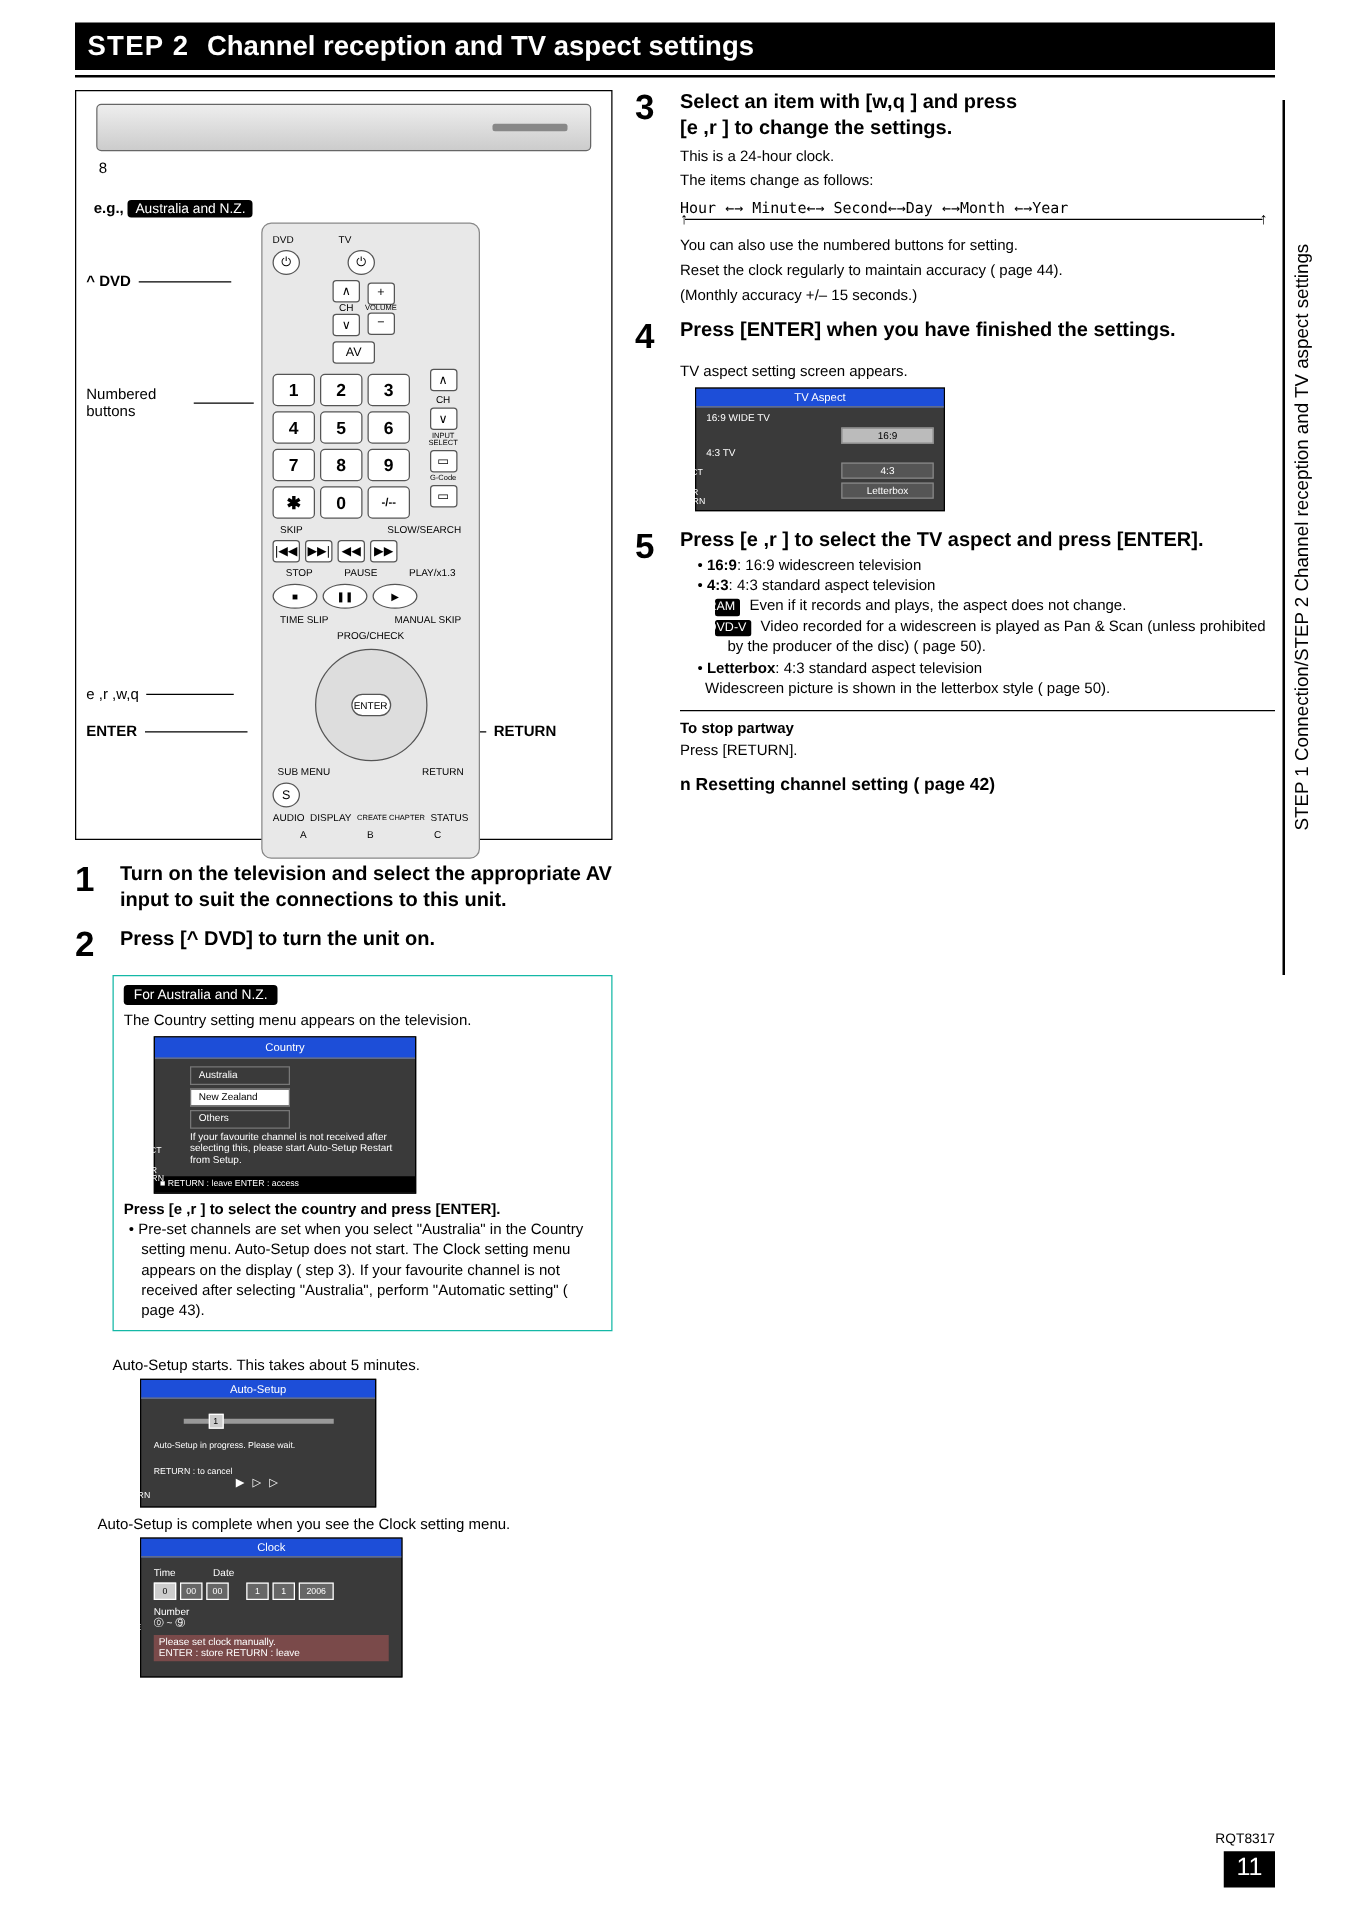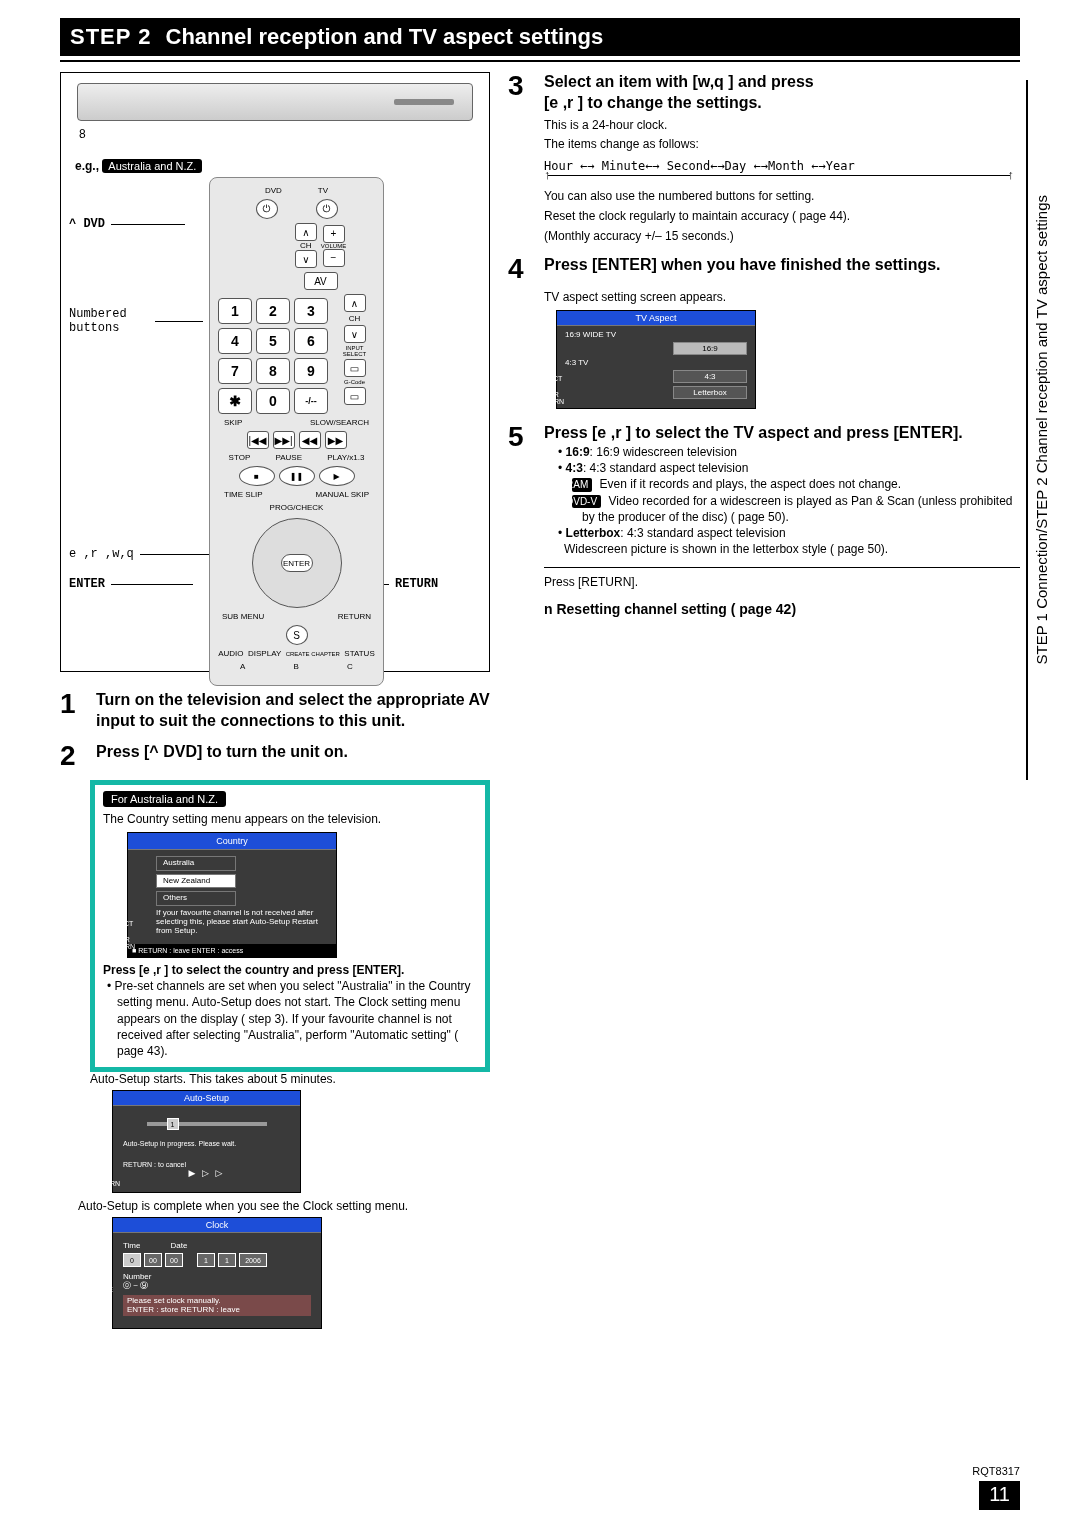--- a/index.html
+++ b/index.html
@@ -74,21 +74,21 @@
   .remote {
     position: absolute;
     left: 140px; top: 0;
     width: 175px;
     background: #e8e8e8;
     border: 1px solid #888;
     border-radius: 8px;
     padding: 8px 8px 10px 8px;
     font-size: 9px;
   }
-  .rrow { display: flex; align-items: center; justify-content: center; gap: 4px; margin-bottom: 4px; }
+  .rrow { display: flex; align-items: center; justify-content: flex-start; gap: 4px; margin-bottom: 4px; }
   .rtxt { font-size: 8px; text-align: center; }
   .rbtn {
     border: 1px solid #555;
     border-radius: 3px;
     background: #fff;
     min-width: 22px; height: 18px;
     display: inline-flex; align-items: center; justify-content: center;
     font-size: 10px;
   }
   .rbtn.round { border-radius: 50%; width: 20px; height: 20px; }
@@ -112,35 +112,35 @@
     display: flex; align-items: center; justify-content: center;
     position: relative;
   }
   .dpad .center { width: 32px; height: 18px; border: 1px solid #555; border-radius: 10px; background: #fff; font-size: 8px; display: flex; align-items: center; justify-content: center; }
   .dpad::before, .dpad::after {
     content: ""; position: absolute; border: 5px solid transparent;
   }
   .label-callout {
     position: absolute;
     font-size: 12px;
-    display: flex; align-items: center; gap: 6px; font-family: Liberation Mono, monospace;
+    display: flex; align-items: center; gap: 6px;
   }
   .label-callout .line { border-top: 1px solid #000; flex: 0 0 auto; }
   .stepnum {
     font-size: 28px; font-weight: bold;
     width: 30px; flex-shrink: 0;
     line-height: 1;
   }
   .step-row { display: flex; align-items: flex-start; gap: 6px; margin-bottom: 10px; }
   .step-body { flex: 1; }
   .step-head { font-size: 16px; font-weight: bold; line-height: 1.3; }
   .step-sub { font-size: 12px; margin-top: 3px; line-height: 1.4; }
   .subbox {
-    border: 5px solid #14b8a6;
-    margin: 8px 0 0 30px;
+    border: 1px solid #14b8a6;
+    margin: 8px 0 20px 30px;
     padding: 6px 8px 8px 8px;
     font-size: 12px;
     line-height: 1.35;
   }
   .subpill {
     display: inline-block;
     background: #000; color: #fff;
     border-radius: 3px; padding: 1px 8px;
     font-size: 11px; margin-bottom: 4px;
   }
@@ -522,20 +522,21 @@
           <span>Even if it records and plays, the aspect does not change.</span>
         </div>
         <div class="bul" style="margin-left:28px;">
           <span class="tag">DVD-V</span>
           <span>Video recorded for a widescreen is played as Pan &amp; Scan (unless prohibited by the producer of the disc) (  page 50).</span>
         </div>
         <div class="bul">• <b>Letterbox</b><span>: 4:3 standard aspect television</span></div>
         <div class="bul" style="margin-left:20px;">Widescreen picture is shown in the letterbox style (  page 50).</div>
 
         <div class="hr"></div>
+        <div class="stop-head">To stop partway</div>
         <div class="step-sub">Press [RETURN].</div>
 
         <div class="ref">
           <span>n  </span><span>Resetting channel setting (  page 42)</span>
         </div>
       </div>
     </div>
   </div>
 </div>
 

